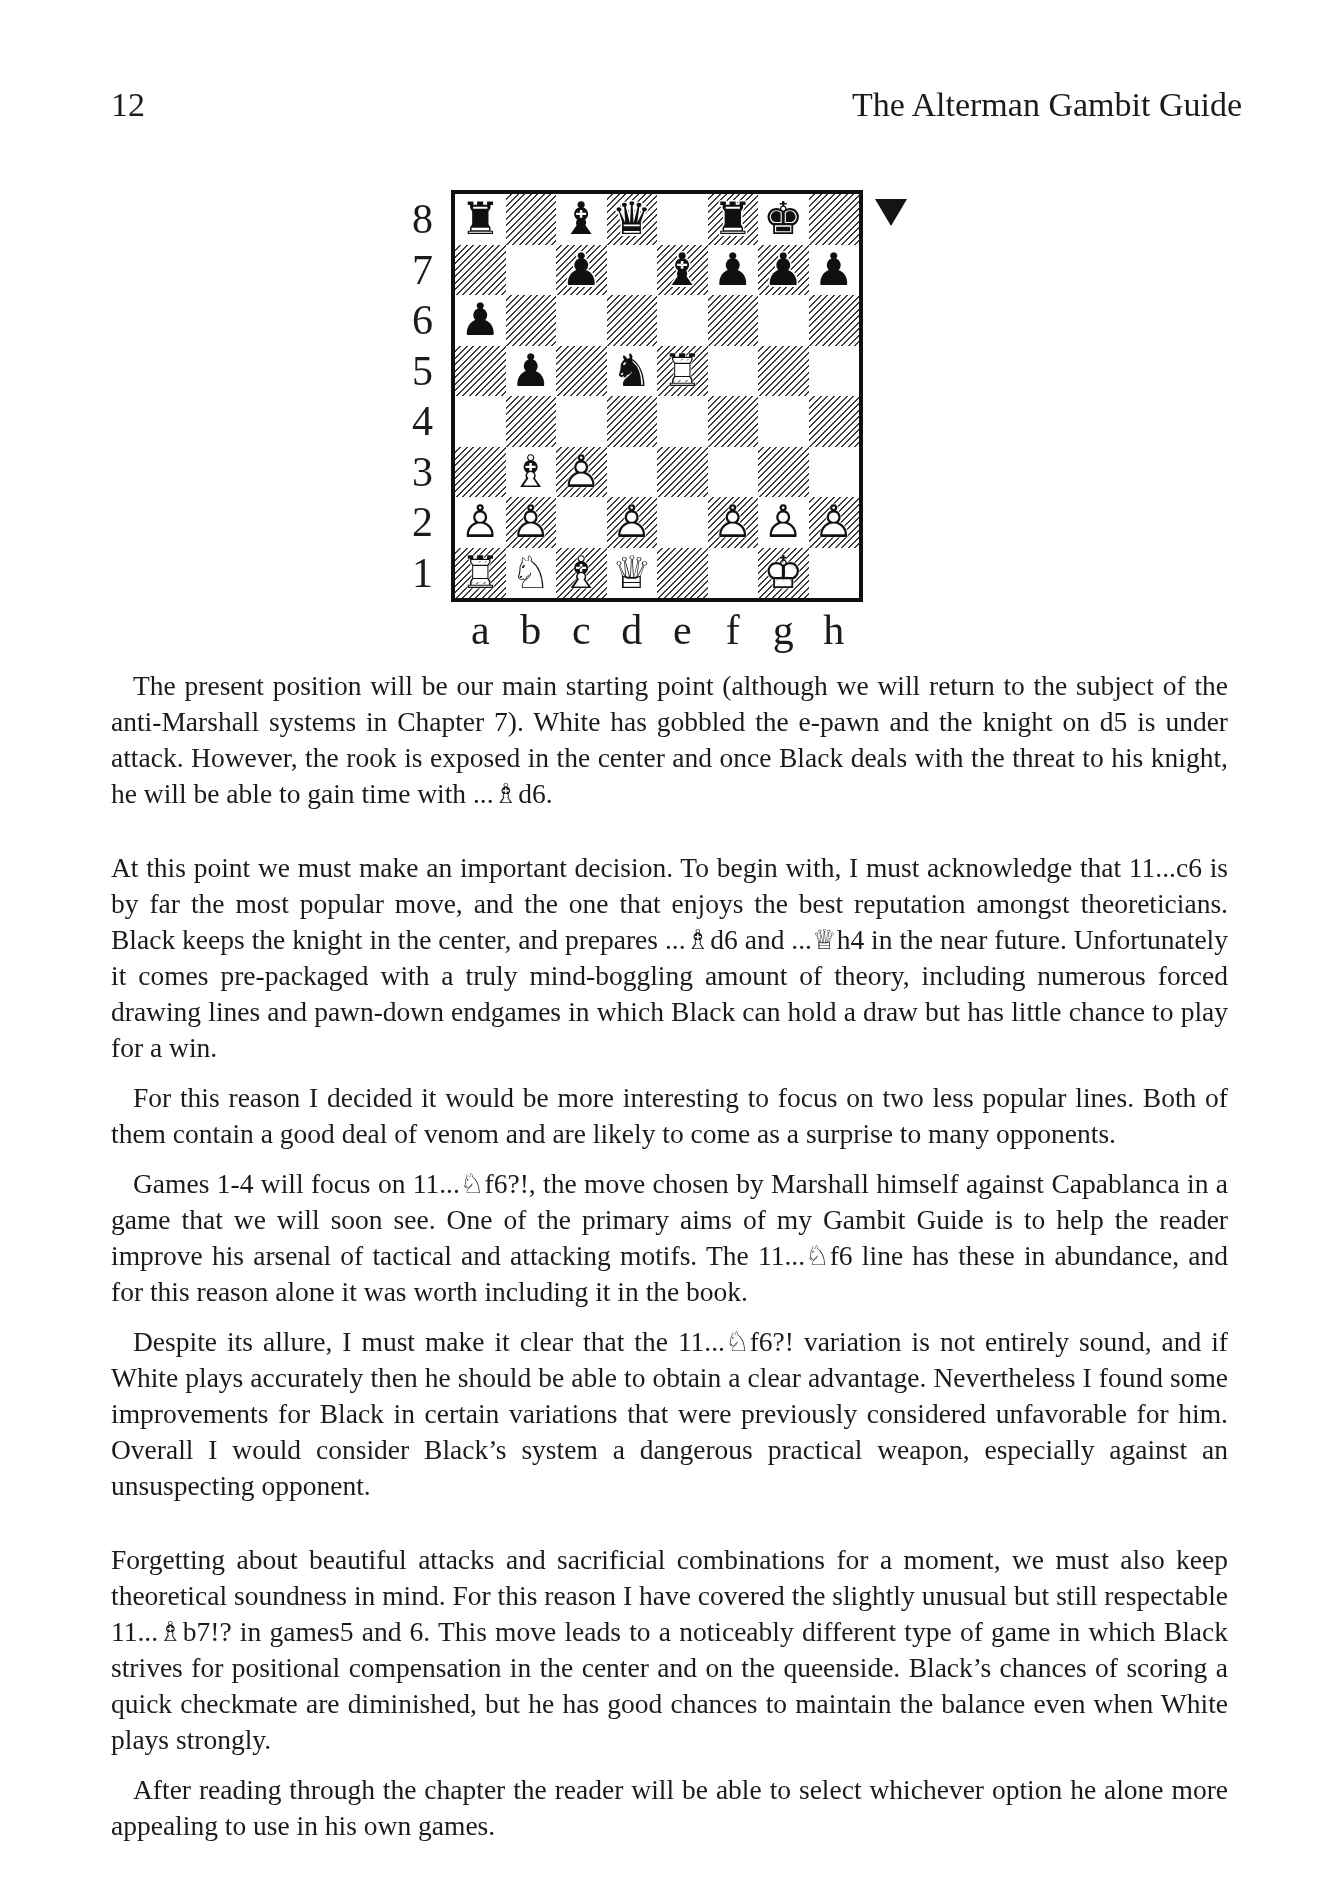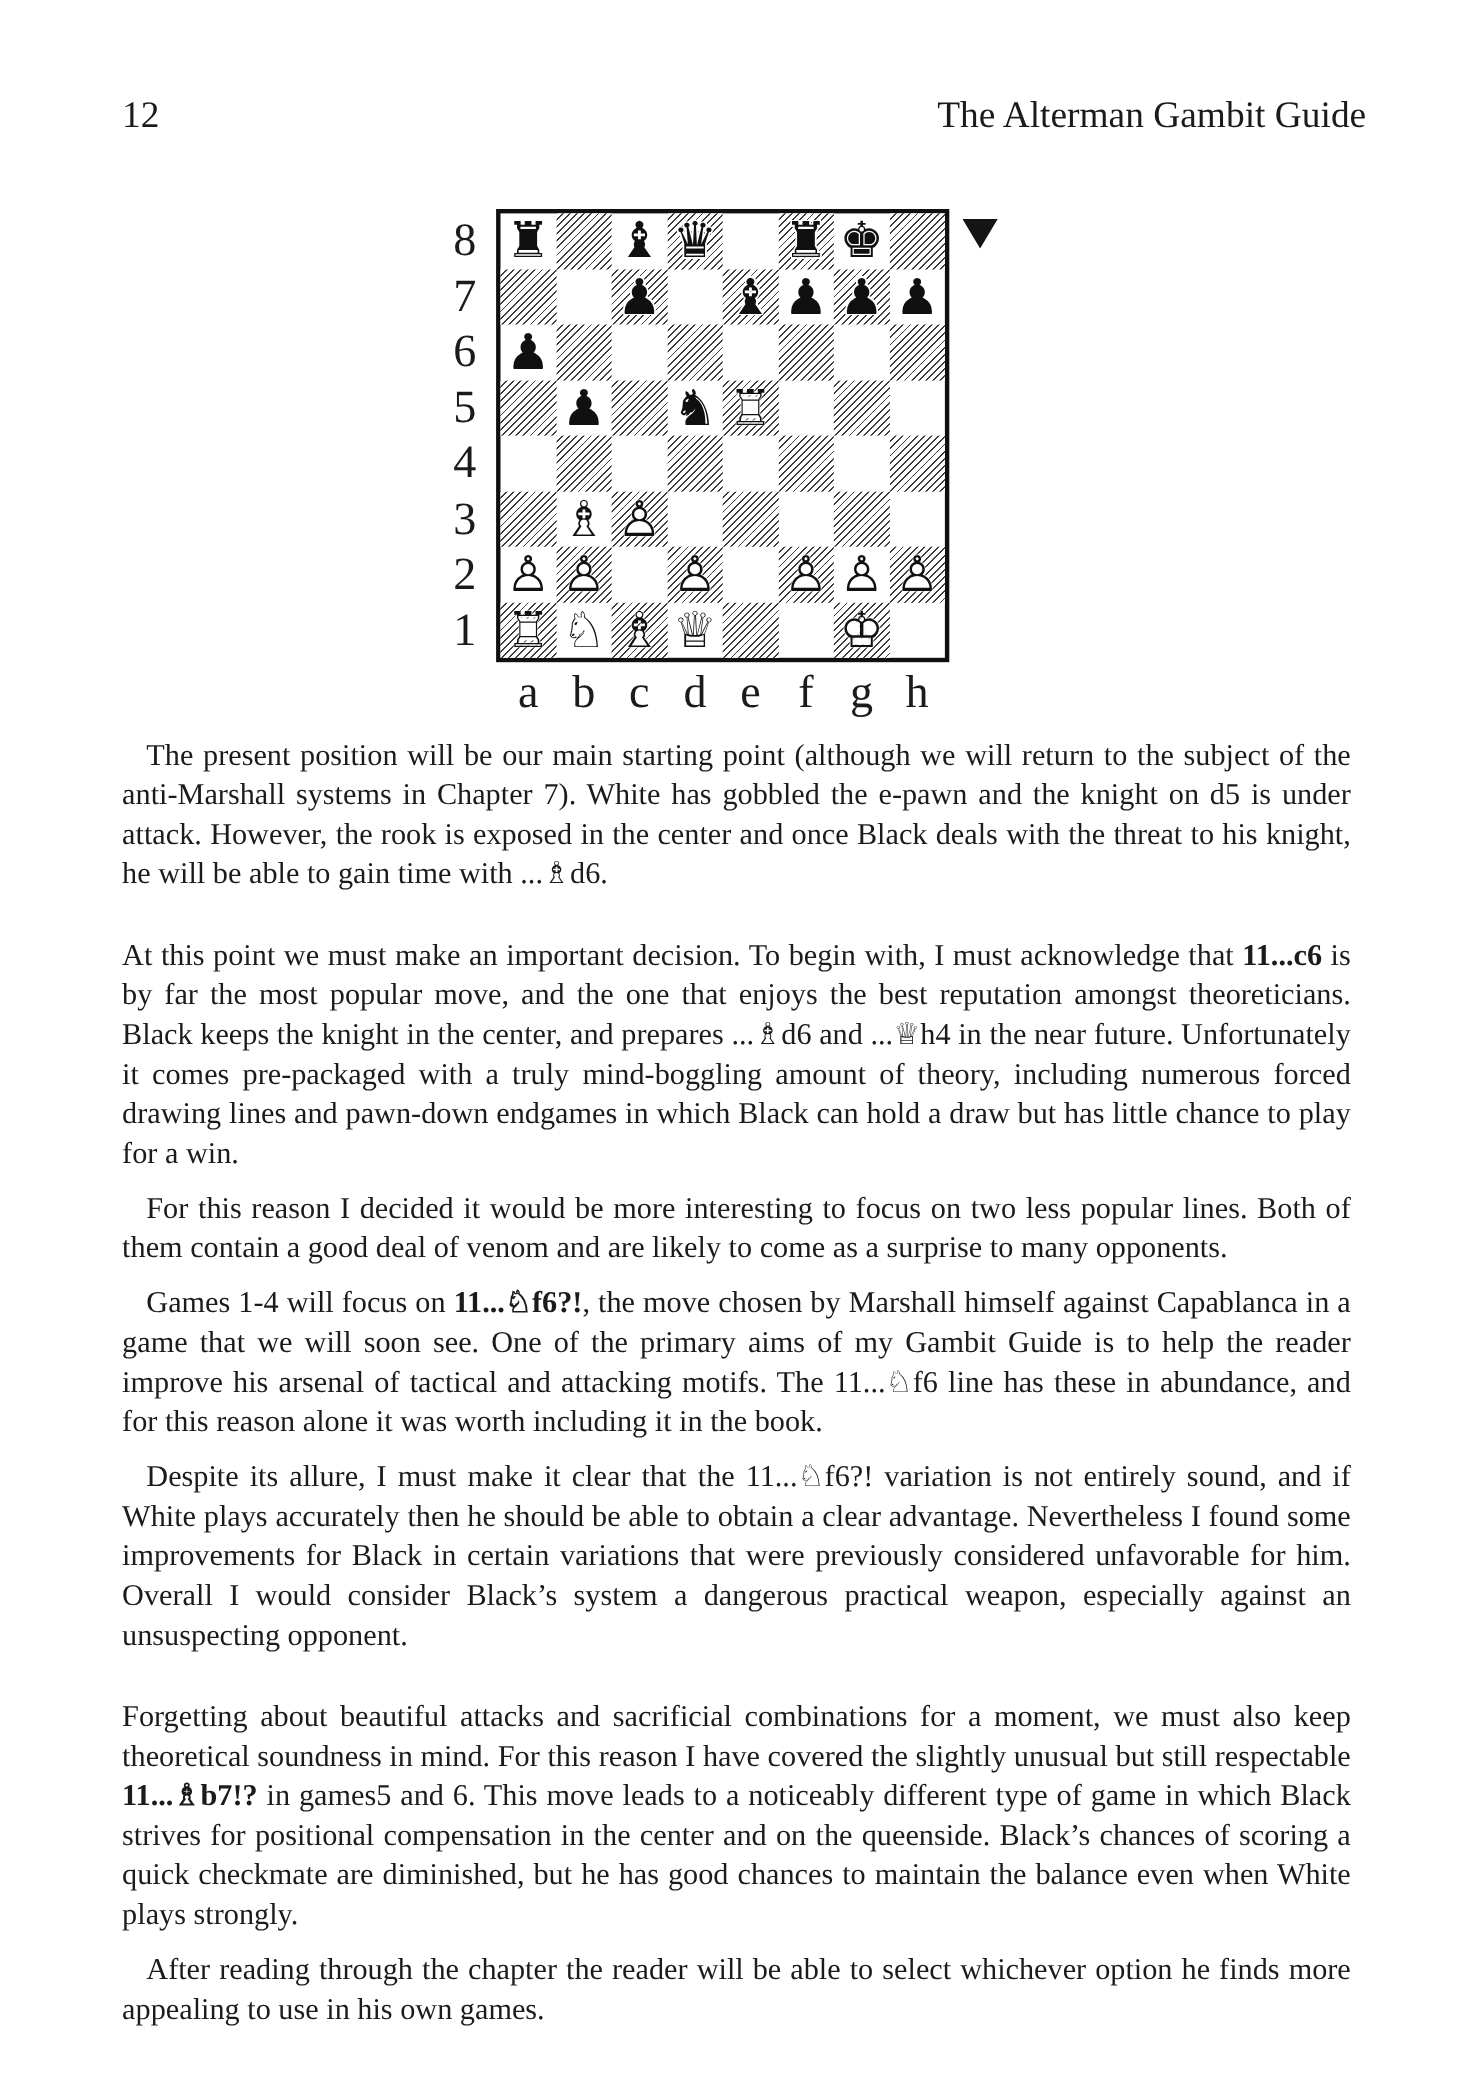--- a/index.html
+++ b/index.html
@@ -66,21 +66,21 @@
   
   .bodytext {
     margin: 12px 97px 0 97px;
     font-size: 27.5px;
     line-height: 36px;
     text-align: justify;
   }
   .bodytext p { margin: 14px; }
   .bodytext p.indent { text-indent: 22px; }
   .bodytext p.gap { margin-top: 38px; }
-  .b { font-weight: bold; }
+  .b { font-weight: normal; }
   .i { }
 </style>
 </head>
 <body>
 
 <div class="page">
 
   <div class="header">
     <span class="page-num">12</span>
     <span class="running-title">The Alterman Gambit Guide</span>
@@ -234,16 +234,16 @@
       </div>
   </div>
 
   <div class="bodytext" id="bodytext">
       <p class="indent"><span>The present position will be our main starting point (although we will return to the subject of the anti-Marshall systems in Chapter 7). White has gobbled the e-pawn and the knight on d5 is under attack. However, the rook is exposed in the center and once Black deals with the threat to his knight, he will be able to gain time with ...♗d6.</span></p>
       <p class=" gap"><span>At this point we must make an important decision. To begin with, I must acknowledge that </span><span class="b">11...c6</span><span> is by far the most popular move, and the one that enjoys the best reputation amongst theoreticians. Black keeps the knight in the center, and prepares ...♗d6 and ...♕h4 in the near future. Unfortunately it comes pre-packaged with a truly mind-boggling amount of theory, including numerous forced drawing lines and pawn-down endgames in which Black can hold a draw but has little chance to play for a win.</span></p>
       <p class="indent"><span>For this reason I decided it would be more interesting to focus on two less popular lines. Both of them contain a good deal of venom and are likely to come as a surprise to many opponents.</span></p>
       <p class="indent"><span>Games 1-4 will focus on </span><span class="b">11...♘f6?!</span><span>, the move chosen by Marshall himself against Capablanca in a game that we will soon see. One of the primary aims of my </span><span class="i">Gambit Guide</span><span> is to help the reader improve his arsenal of tactical and attacking motifs. The 11...♘f6 line has these in abundance, and for this reason alone it was worth including it in the book.</span></p>
       <p class="indent"><span>Despite its allure, I must make it clear that the 11...♘f6?! variation is not entirely sound, and if White plays accurately then he should be able to obtain a clear advantage. Nevertheless I found some improvements for Black in certain variations that were previously considered unfavorable for him. Overall I would consider Black’s system a dangerous practical weapon, especially against an unsuspecting opponent.</span></p>
       <p class=" gap"><span>Forgetting about beautiful attacks and sacrificial combinations for a moment, we must also keep theoretical soundness in mind. For this reason I have covered the slightly unusual but still respectable </span><span class="b">11...♗b7!?</span><span> in games5 and 6. This move leads to a noticeably different type of game in which Black strives for positional compensation in the center and on the queenside. Black’s chances of scoring a quick checkmate are diminished, but he has good chances to maintain the balance even when White plays strongly.</span></p>
-      <p class="indent"><span>After reading through the chapter the reader will be able to select whichever option he finds more appealing to use in his own games.</span></p>
+      <p class="indent"><span>After reading through the chapter the reader will be able to select whichever option he alone more appealing to use in his own games.</span></p>
     </div>
 
 </div>
 
 </body></html>

